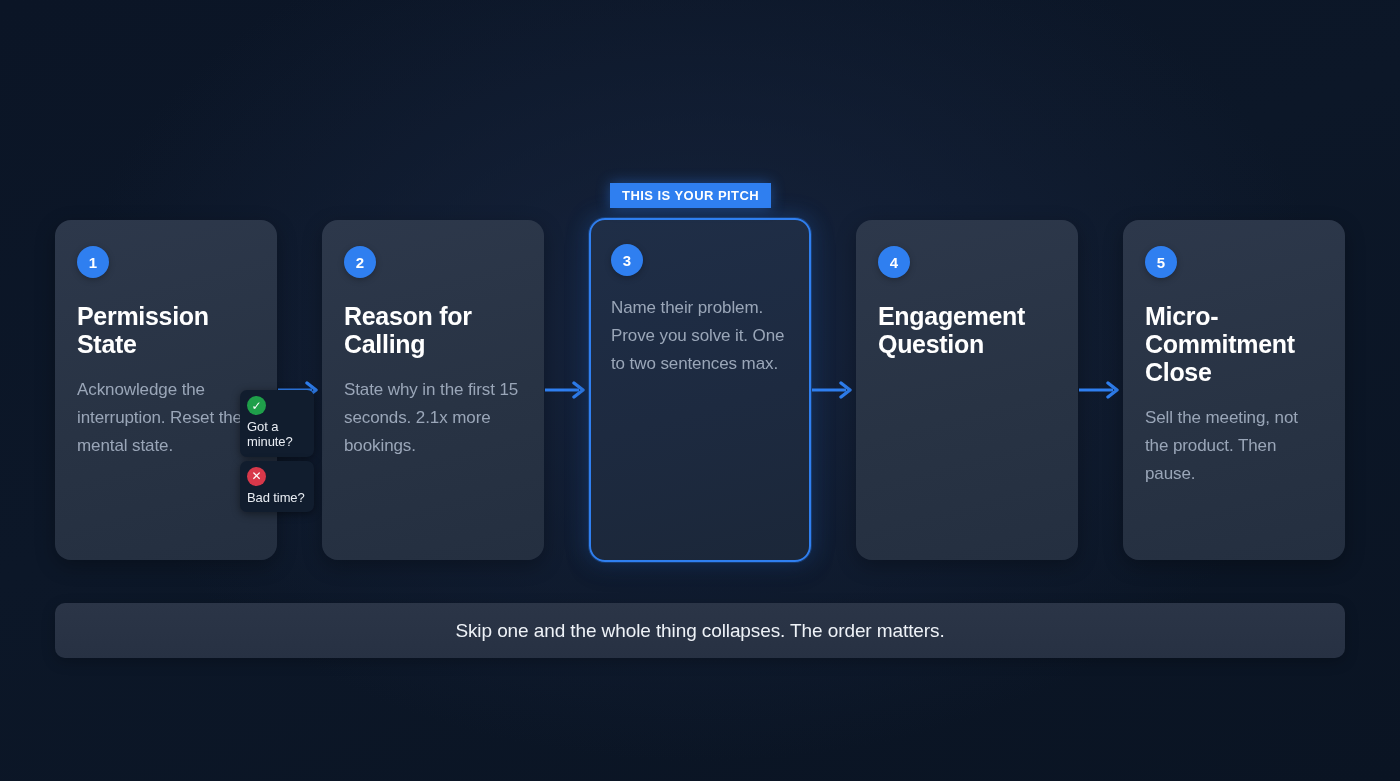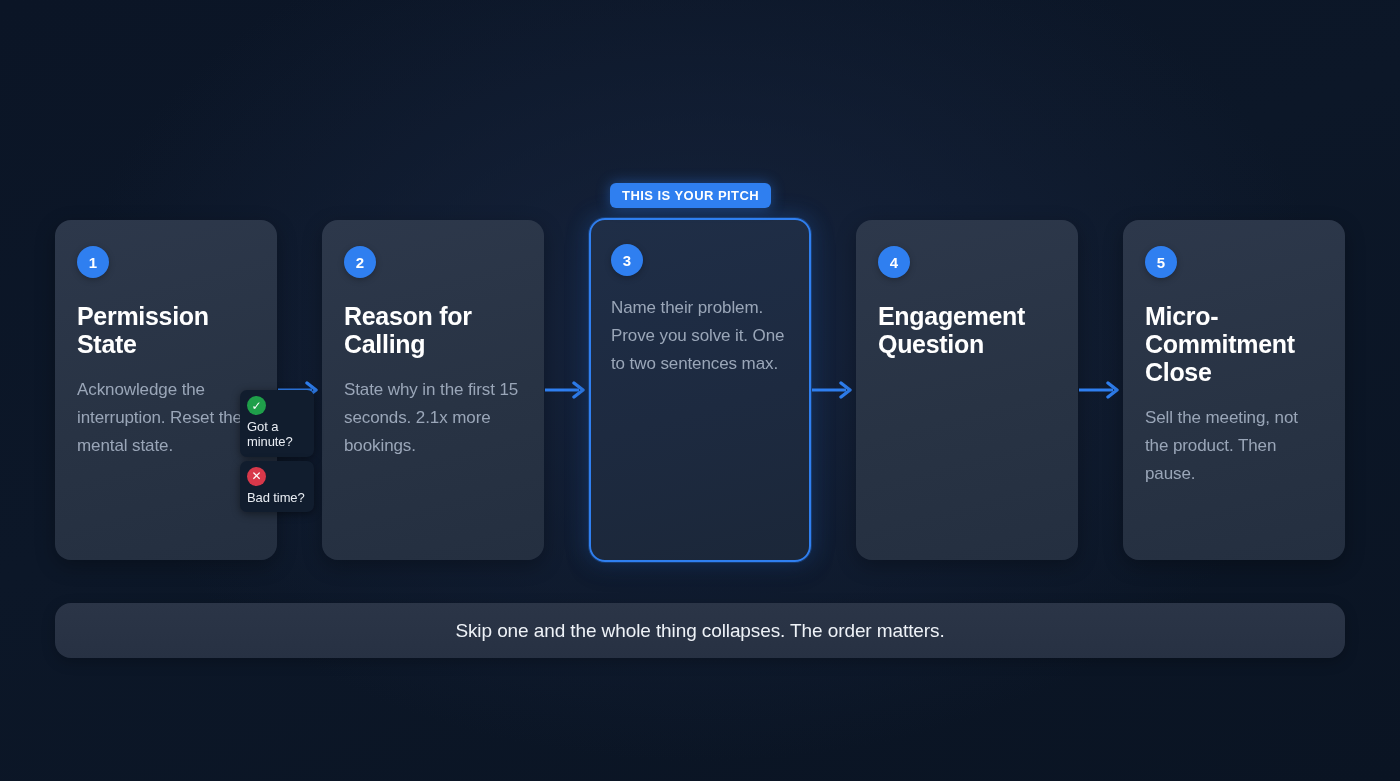--- a/index.html
+++ b/index.html
@@ -95,21 +95,21 @@
 
   
   #pitch-badge {
     position: absolute;
     left: 610px;
     top: 183px;
     height: 25px;
     padding: 0 12px;
     display: flex;
     align-items: center;
-    border-radius: 6px;
+    border-radius: 0;
     background: #2f7ff0;
     color: #ffffff;
     font-size: 13px;
     font-weight: 700;
     letter-spacing: 0.45px;
     white-space: nowrap;
     box-shadow: 0 0 14px rgba(47,127,240,0.45);
     z-index: 5;
   }
 
@@ -152,21 +152,21 @@
     letter-spacing: -0.1px;
   }
 
   
   #footer {
     position: absolute;
     left: 55px;
     top: 603px;
     width: 1290px;
     height: 55px;
-    border-radius: 16px;
+    border-radius: 10px;
     background: linear-gradient(180deg, #2b3547 0%, #273143 100%);
     display: flex;
     align-items: center;
     justify-content: center;
     box-shadow: 0 4px 14px rgba(0,0,0,0.22);
   }
   #footer-text {
     color: #eef2f7;
     font-size: 19px;
     letter-spacing: -0.1px;

